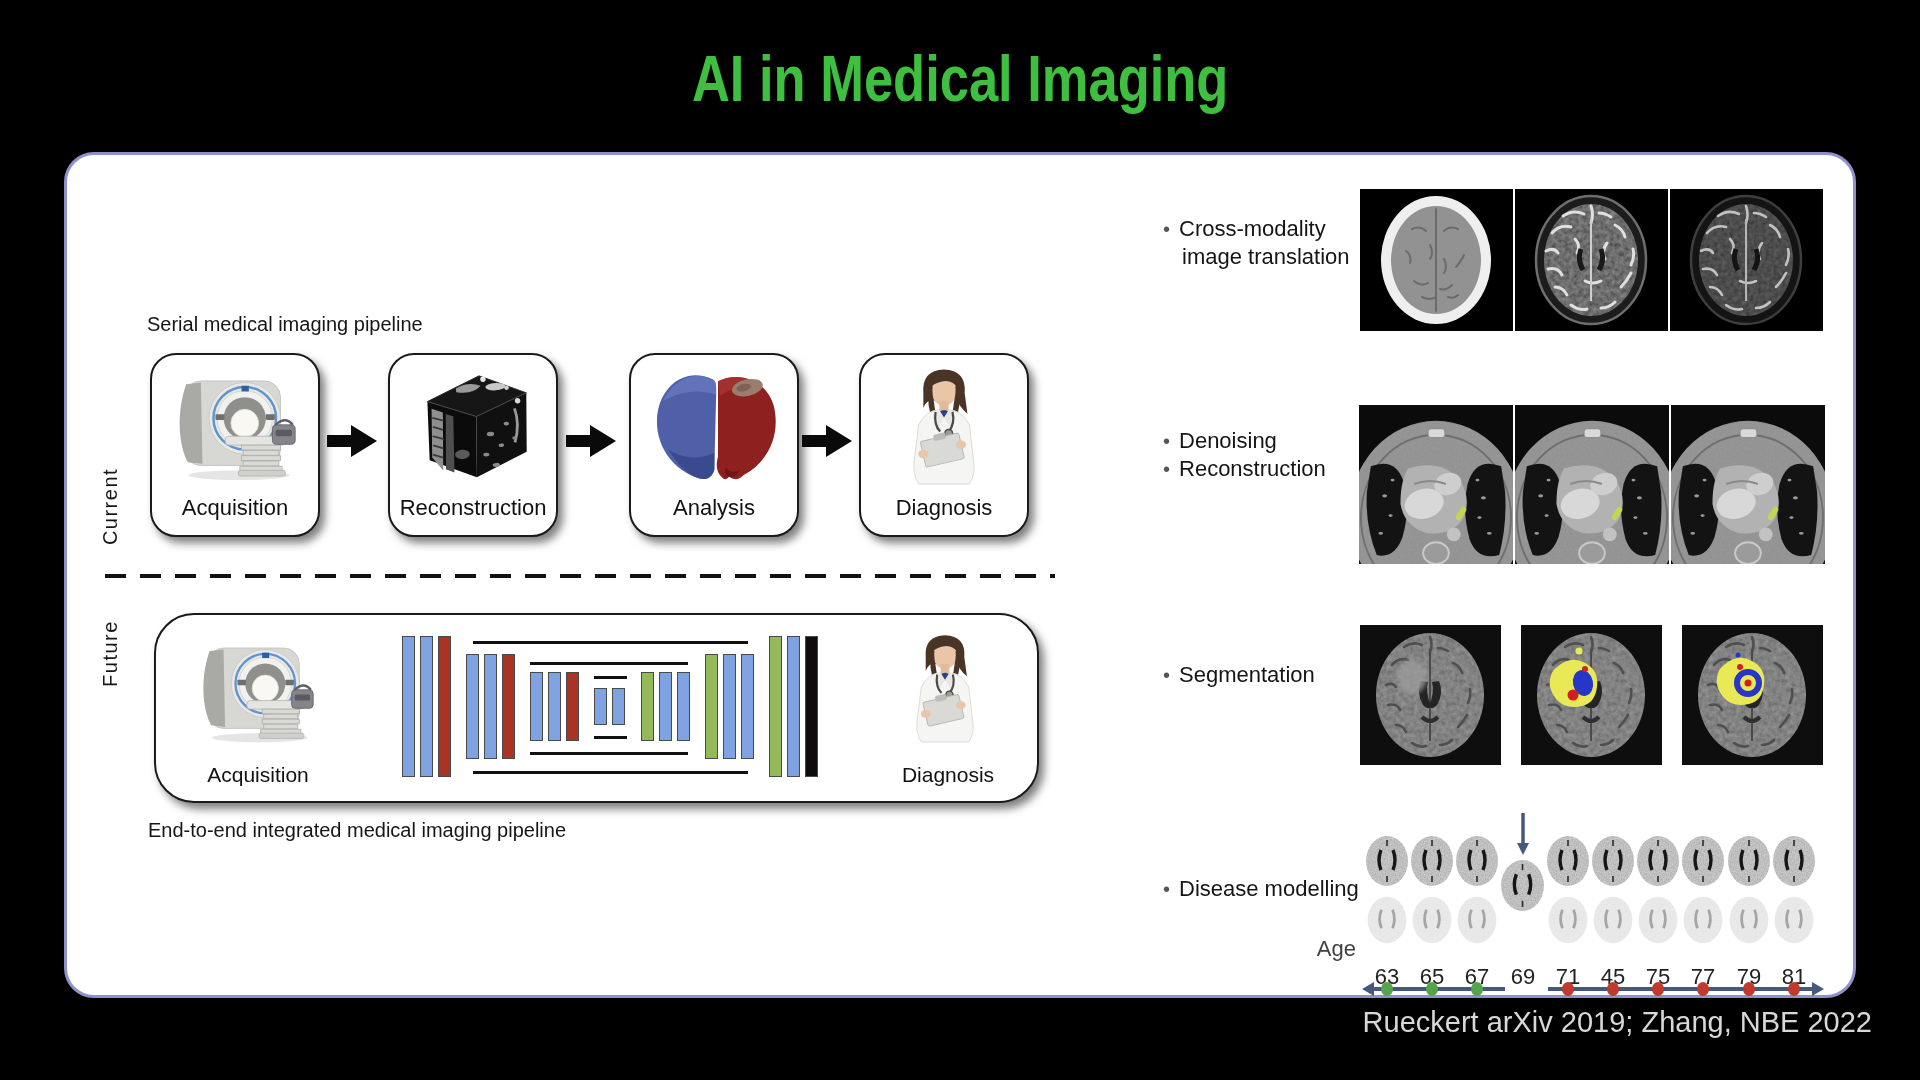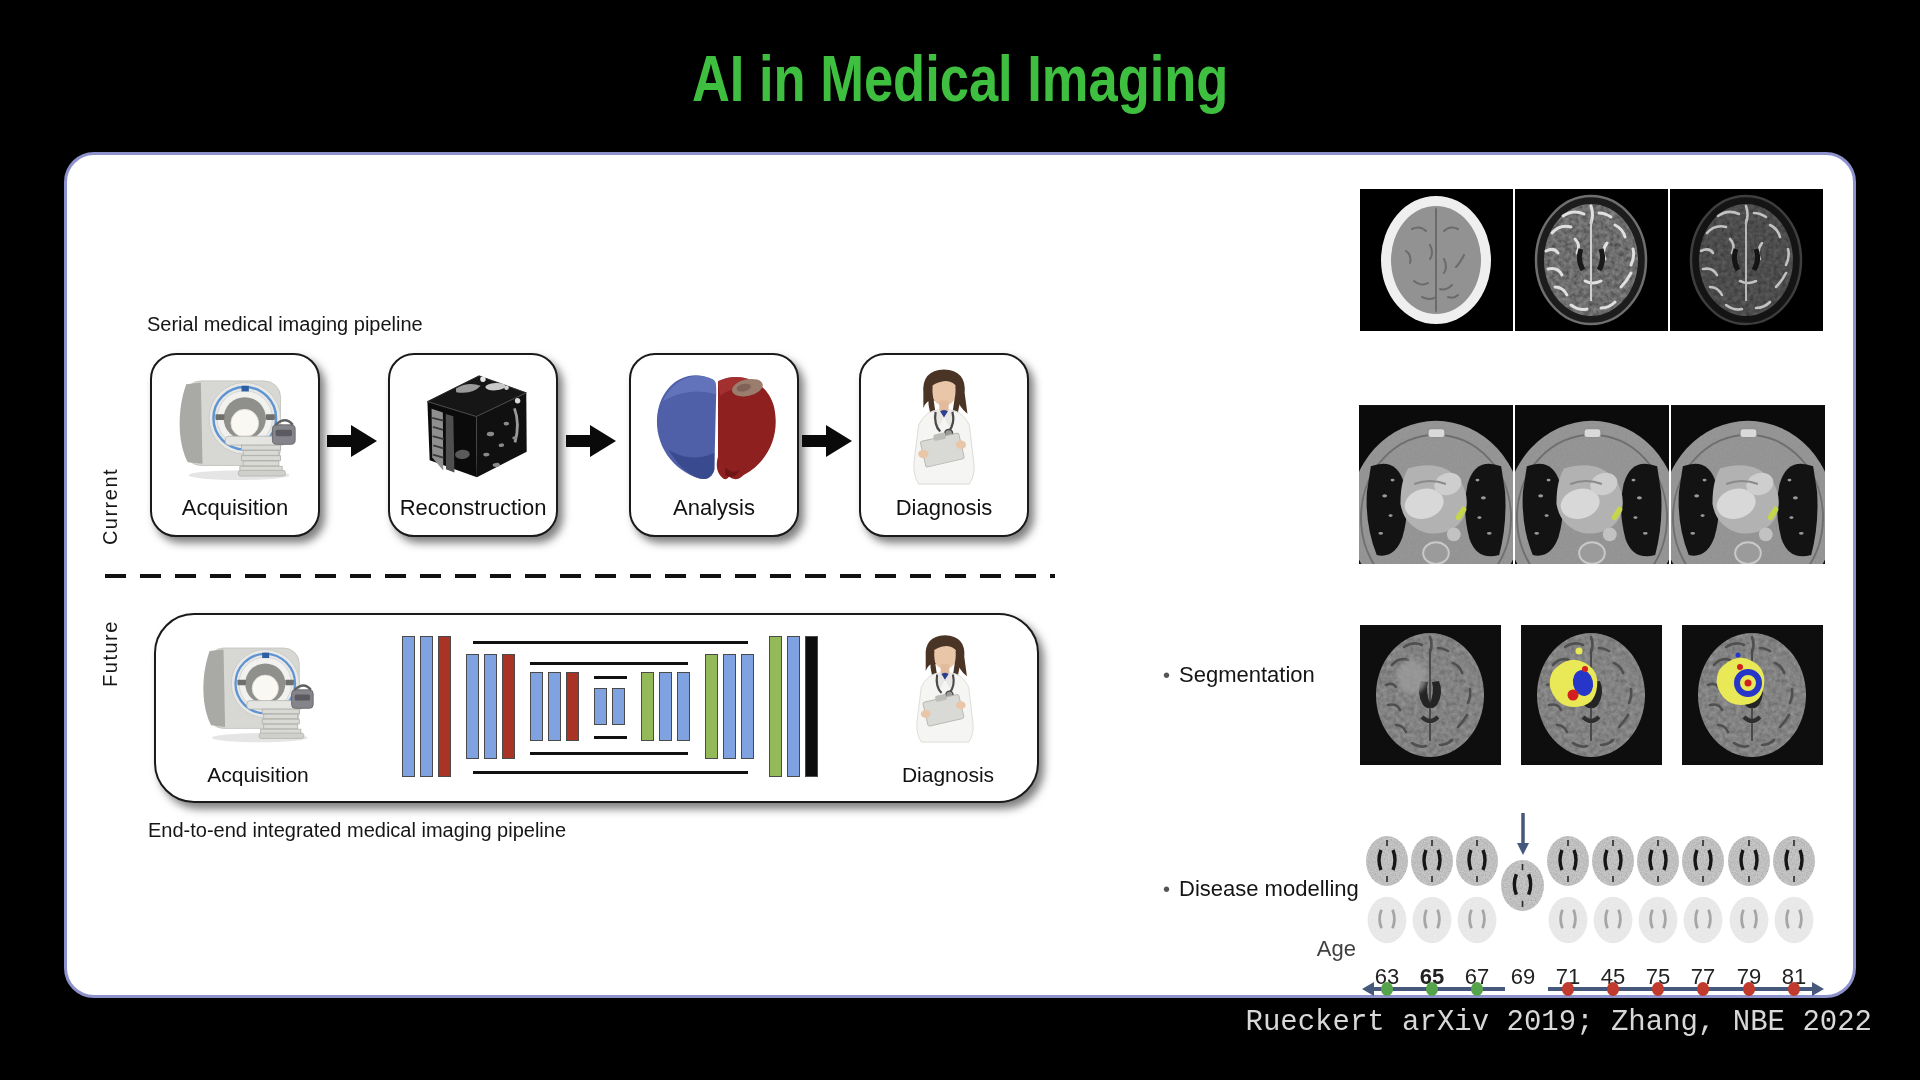--- a/index.html
+++ b/index.html
@@ -29,21 +29,21 @@
   .app{position:absolute;font-size:22px;color:#151515;line-height:28px;}
   .app .bullet{color:#555;margin-right:9px;font-size:20px;}
   .app .noBullet{margin-left:19px;}
   .imgrow{position:absolute;display:flex;}
   .imgrow svg{display:block;height:100%;}
   .dm-block{position:absolute;left:1295px;top:656px;width:462px;height:192px;}
   .mini{position:absolute;display:block;}
   .ages{position:absolute;top:125px;left:0;width:100%;height:26px;font-size:22px;color:#222;}
   .age-num{position:absolute;width:46px;text-align:center;margin-top:28px;}
   .age-cap{position:absolute;left:-52px;top:125px;width:46px;text-align:right;font-size:22px;color:#404040;}
-  .citation{position:absolute;top:1006px;right:48px;font-size:29px;color:var(--citation-text,#d8d8d8);font-family:Liberation Mono, monospace;}
+  .citation{position:absolute;top:1006px;right:48px;font-size:29px;color:var(--citation-text,#d8d8d8);}
 </style>
 </head>
 <body>
 
 <svg width="0" height="0" style="position:absolute">
 <defs>
   <filter id="texGray" x="-5%" y="-5%" width="110%" height="110%">
     <feTurbulence type="fractalNoise" baseFrequency="0.22" numOctaves="3" seed="7" result="t"></feTurbulence>
     <feColorMatrix in="t" type="matrix" values="0 0 0 0 0.62  0 0 0 0 0.62  0 0 0 0 0.62  0 0 0 0.4 0" result="g"></feColorMatrix>
     <feComposite in="g" in2="SourceGraphic" operator="atop"></feComposite>
@@ -431,32 +431,40 @@
       </div>
 
       <div class="abs" style="left:740px;top:14px;width:98px;height:114px;"><svg width="98" height="114" viewBox="0 0 110 130">
             <use href="#sym-doctor"></use>
           </svg></div>
       <div class="fb-label" style="left:722px;">Diagnosis</div>
     </div>
 
     <div class="abs heading" style="left:81px;top:664px;">End-to-end integrated medical imaging pipeline</div>
 
+    <div class="app" style="left:1096px;top:60px;">
+      <div><span class="bullet">•</span><span>Cross-modality</span></div>
+      <div><span class="noBullet">image translation</span></div>
+    </div>
     <div class="imgrow" style="left:1293px;top:34px;width:464px;height:142px;gap:2px;">
       <svg viewBox="0 0 153 142" style="width:153px;">
           <use href="#sym-brainct"></use>
         </svg>
       <svg viewBox="0 0 153 142" style="width:153px;">
           <use href="#sym-brainmr1"></use>
         </svg>
       <svg viewBox="0 0 153 142" style="width:153px;">
           <use href="#sym-brainmr2"></use>
         </svg>
     </div>
 
+    <div class="app" style="left:1096px;top:272px;">
+      <div><span class="bullet">•</span><span>Denoising</span></div>
+      <div><span class="bullet">•</span><span>Reconstruction</span></div>
+    </div>
     <div class="imgrow" style="left:1292px;top:249px;width:467px;height:161px;gap:2px;">
       <svg viewBox="0 0 156 161" style="width:154px;">
           <use href="#sym-cardiac"></use>
         </svg>
       <svg viewBox="0 0 156 161" style="width:154px;">
           <use href="#sym-cardiac"></use>
         </svg>
       <svg viewBox="0 0 156 161" style="width:154px;">
           <use href="#sym-cardiac"></use>
         </svg>
@@ -540,21 +548,21 @@
       <svg class="mini" style="left:410px;top:84px;" width="44" height="50">
           <use href="#sym-minilight"></use>
         </svg>
       <svg class="mini" style="left:137px;top:46px;" width="47" height="57">
           <use href="#sym-minidark"></use>
         </svg>
 
       <div class="age-cap">Age</div>
       <div class="ages">
         <span class="age-num" style="left:2px;">63</span>
-        <span class="age-num" style="left:47px;font-weight:bold;">65</span>
+        <span class="age-num" style="left:47px;">65</span>
         <span class="age-num" style="left:92px;">67</span>
         <span class="age-num" style="left:138px;">69</span>
         <span class="age-num" style="left:183px;">71</span>
         <span class="age-num" style="left:228px;">45</span>
         <span class="age-num" style="left:273px;">75</span>
         <span class="age-num" style="left:318px;">77</span>
         <span class="age-num" style="left:364px;">79</span>
         <span class="age-num" style="left:409px;">81</span>
       </div>
 

